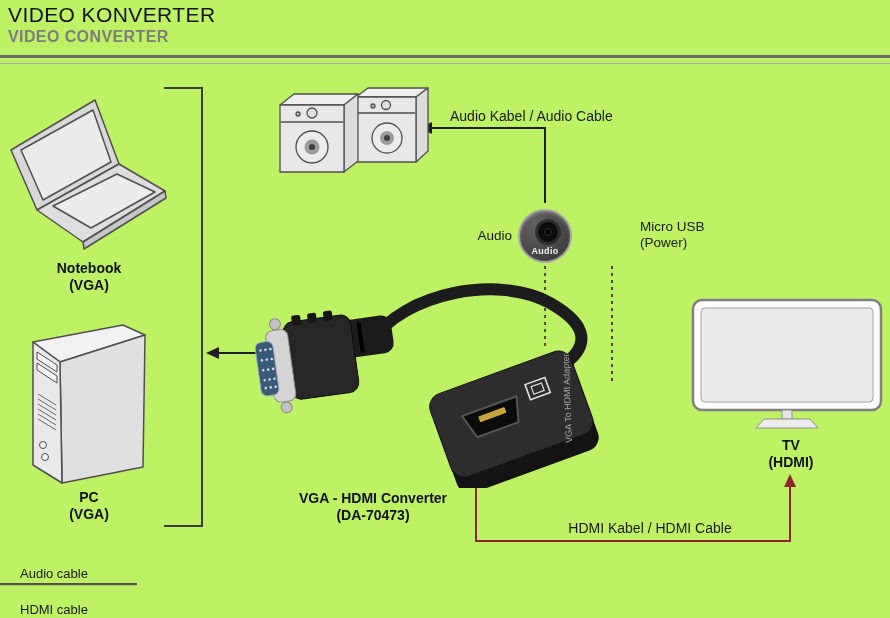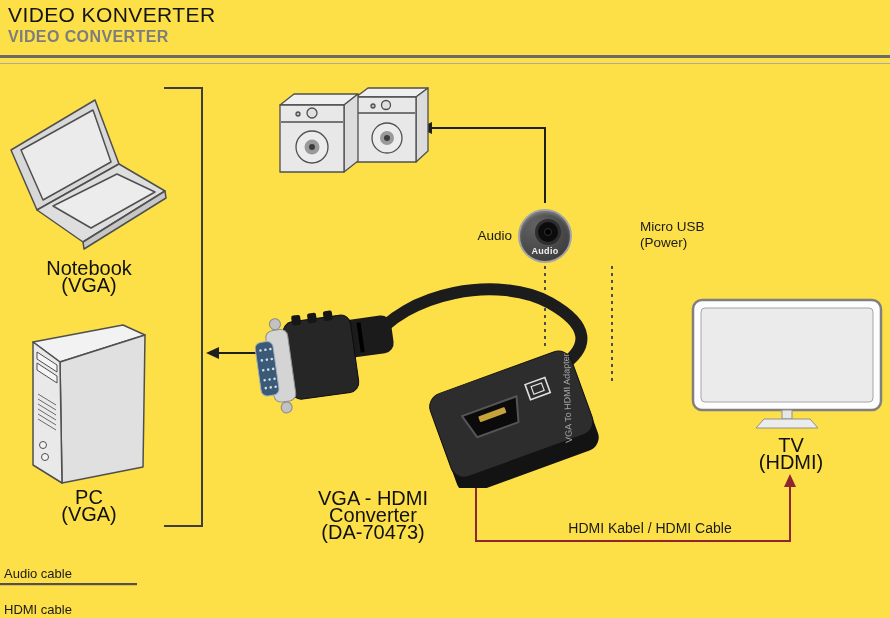--- a/index.html
+++ b/index.html
@@ -1,46 +1,46 @@
 <!DOCTYPE html>
 <html><head>
 <meta charset="utf-8">
 <style>
   html,body{margin:0;padding:0;background:#fff;}
-  .canvas{position:relative;width:890px;height:618px;background:#fde047;
+  .canvas{position:relative;width:890px;height:618px;background:#bef264;
           font-family:"Liberation Sans",sans-serif;overflow:hidden;}
   .abs{position:absolute;}
 
   
   .title1{left:8px;top:3px;font-size:21px;color:#141414;letter-spacing:.4px;}
   .title2{left:8px;top:28px;font-size:16px;font-weight:bold;color:#7d7d7d;letter-spacing:.4px;}
   .rule{left:0;top:55px;width:890px;height:5px;border-top:3px solid #6a6a6a;border-bottom:1px solid #ababab;}
 
   
-  .devlabel{text-align:center;font-size:20px;font-weight:normal;color:#111;line-height:17px;}
+  .devlabel{text-align:center;font-size:14px;font-weight:bold;color:#111;line-height:17px;}
   .devlabel.regular{font-weight:normal;font-size:13.5px;line-height:16px;}
   .cablelabel{font-size:14px;color:#1a1a1a;}
   .portlabel{font-size:13.5px;color:#1a1a1a;line-height:16px;}
 
   
   .port{width:54px;height:54px;border-radius:50%;box-sizing:border-box;
         background:radial-gradient(circle at 32% 28%,#626262,#404040 75%);
         border:2px solid #a5a5a5;box-shadow:inset 0 2px 3px rgba(255,255,255,.25);}
   .jack-outer{position:absolute;left:15px;top:8px;width:20px;height:20px;border-radius:50%;
               background:#0c0c0c;border:3px solid #2e2e2e;box-sizing:content-box;}
   .jack-hole{position:absolute;left:50%;top:50%;transform:translate(-50%,-50%);
              width:6px;height:6px;border-radius:50%;background:#000;border:1px solid #333;}
   .usb-shape{position:absolute;left:14px;top:12px;width:24px;height:11px;background:#0a0a0a;
              border:1px solid #6e6e6e;border-radius:2px 2px 6px 6px;}
   .usb-slot{position:absolute;left:4px;top:3px;width:14px;height:3px;background:#4a4a4a;border-radius:1px;}
   .port-text{position:absolute;left:0;right:0;bottom:5px;text-align:center;
              font-size:9px;font-weight:bold;color:#f0f0f0;letter-spacing:.3px;}
 
   
-  .legend-label{font-size:13px;color:#1a1a1a;padding-left:4px;margin-bottom:2px;}
+  .legend-label{font-size:13px;color:#1a1a1a;padding-left:20px;margin-bottom:2px;}
 </style>
 </head>
 <body>
 
 <div class="canvas">
 
   <div class="abs title1">VIDEO KONVERTER</div>
   <div class="abs title2">VIDEO CONVERTER</div>
   <div class="abs rule"></div>
 
@@ -117,20 +117,21 @@
       <rect x="4" y="20" width="64" height="67" fill="#e8e8e8"></rect>
       <line x1="5" y1="37" x2="67" y2="37"></line>
       <circle cx="22" cy="29" r="2" fill="#bdbdbd"></circle>
       <circle cx="36" cy="28" r="5" fill="#e0e0e0"></circle>
       <circle cx="36" cy="62" r="16" fill="#ececec"></circle>
       <circle cx="36" cy="62" r="7.5" fill="#9a9a9a" stroke="none"></circle>
       <circle cx="36" cy="62" r="3" fill="#3c3c3c" stroke="none"></circle>
     </g>
   </svg>
 
+  <div class="abs cablelabel" style="left:450px;top:108px;">Audio Kabel / Audio Cable</div>
 
   <div class="abs port" style="left:518px;top:209px;">
     <div class="jack-outer">
         <div class="jack-hole"></div>
       </div>
     <div class="port-text">Audio</div>
   </div>
   <div class="abs portlabel" style="left:468px;top:228px;width:44px;text-align:right;">Audio</div>
 
   <div class="abs portlabel" style="left:640px;top:219px;width:86px;text-align:left;">

